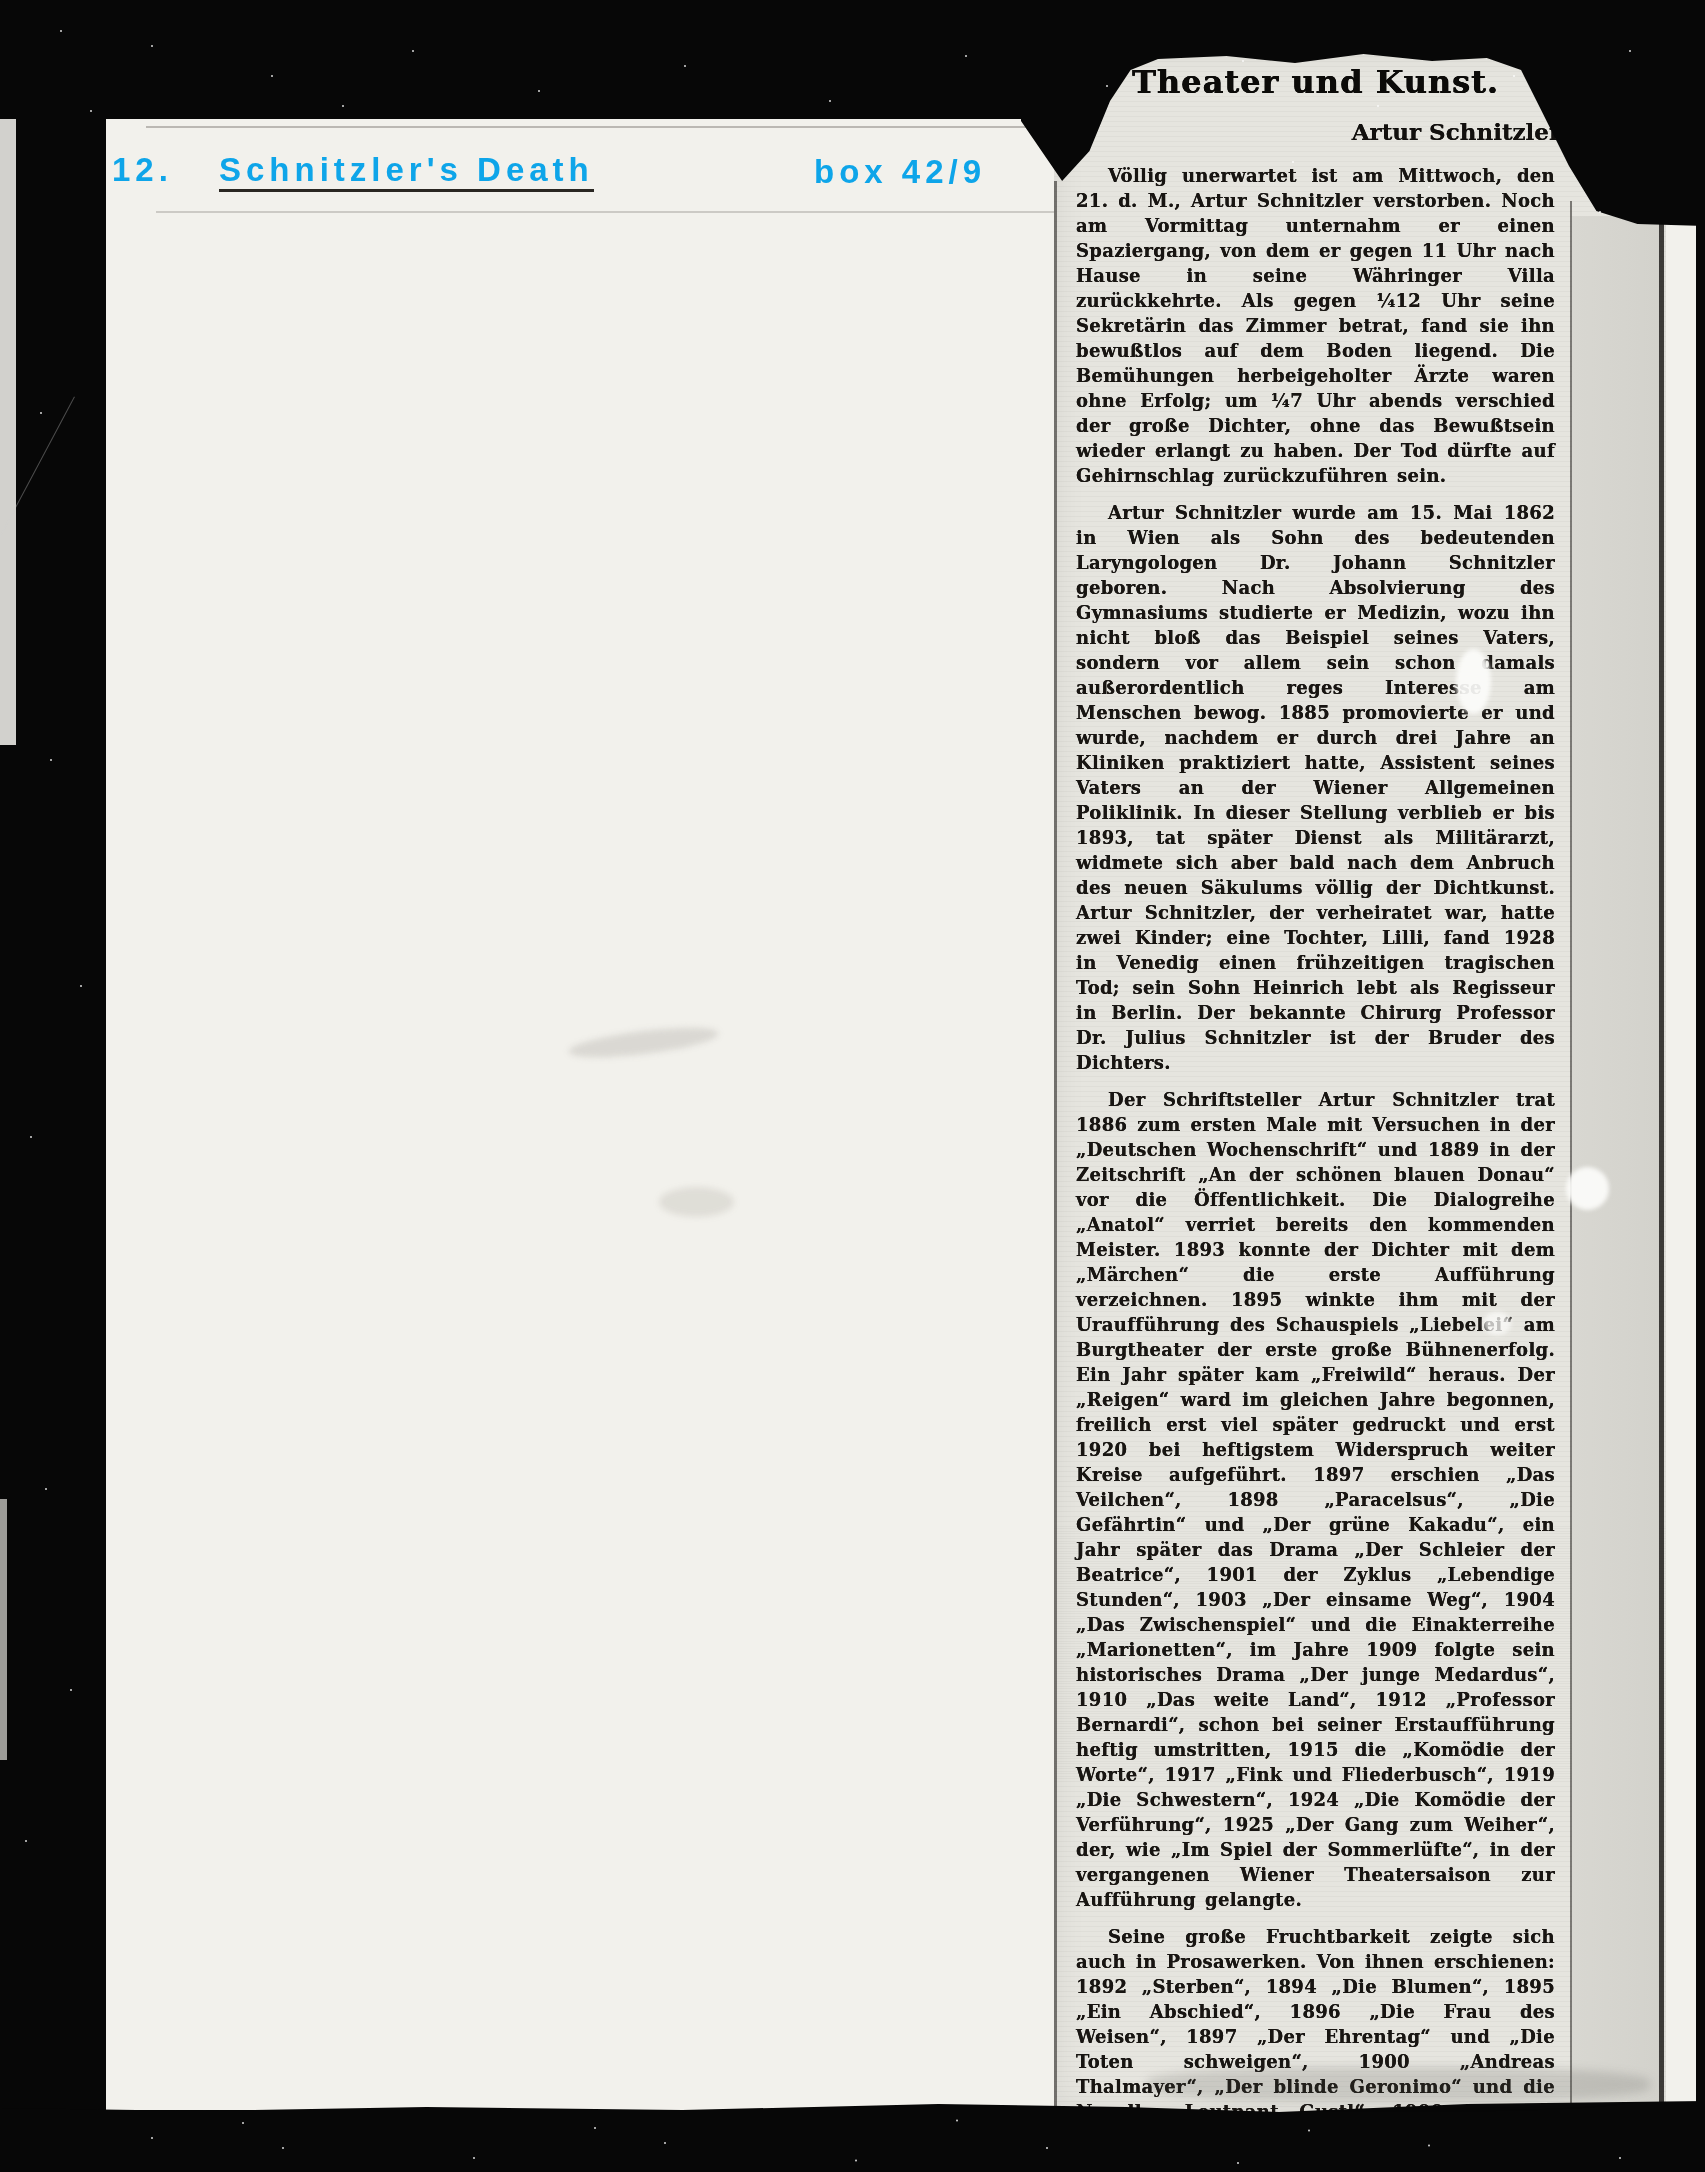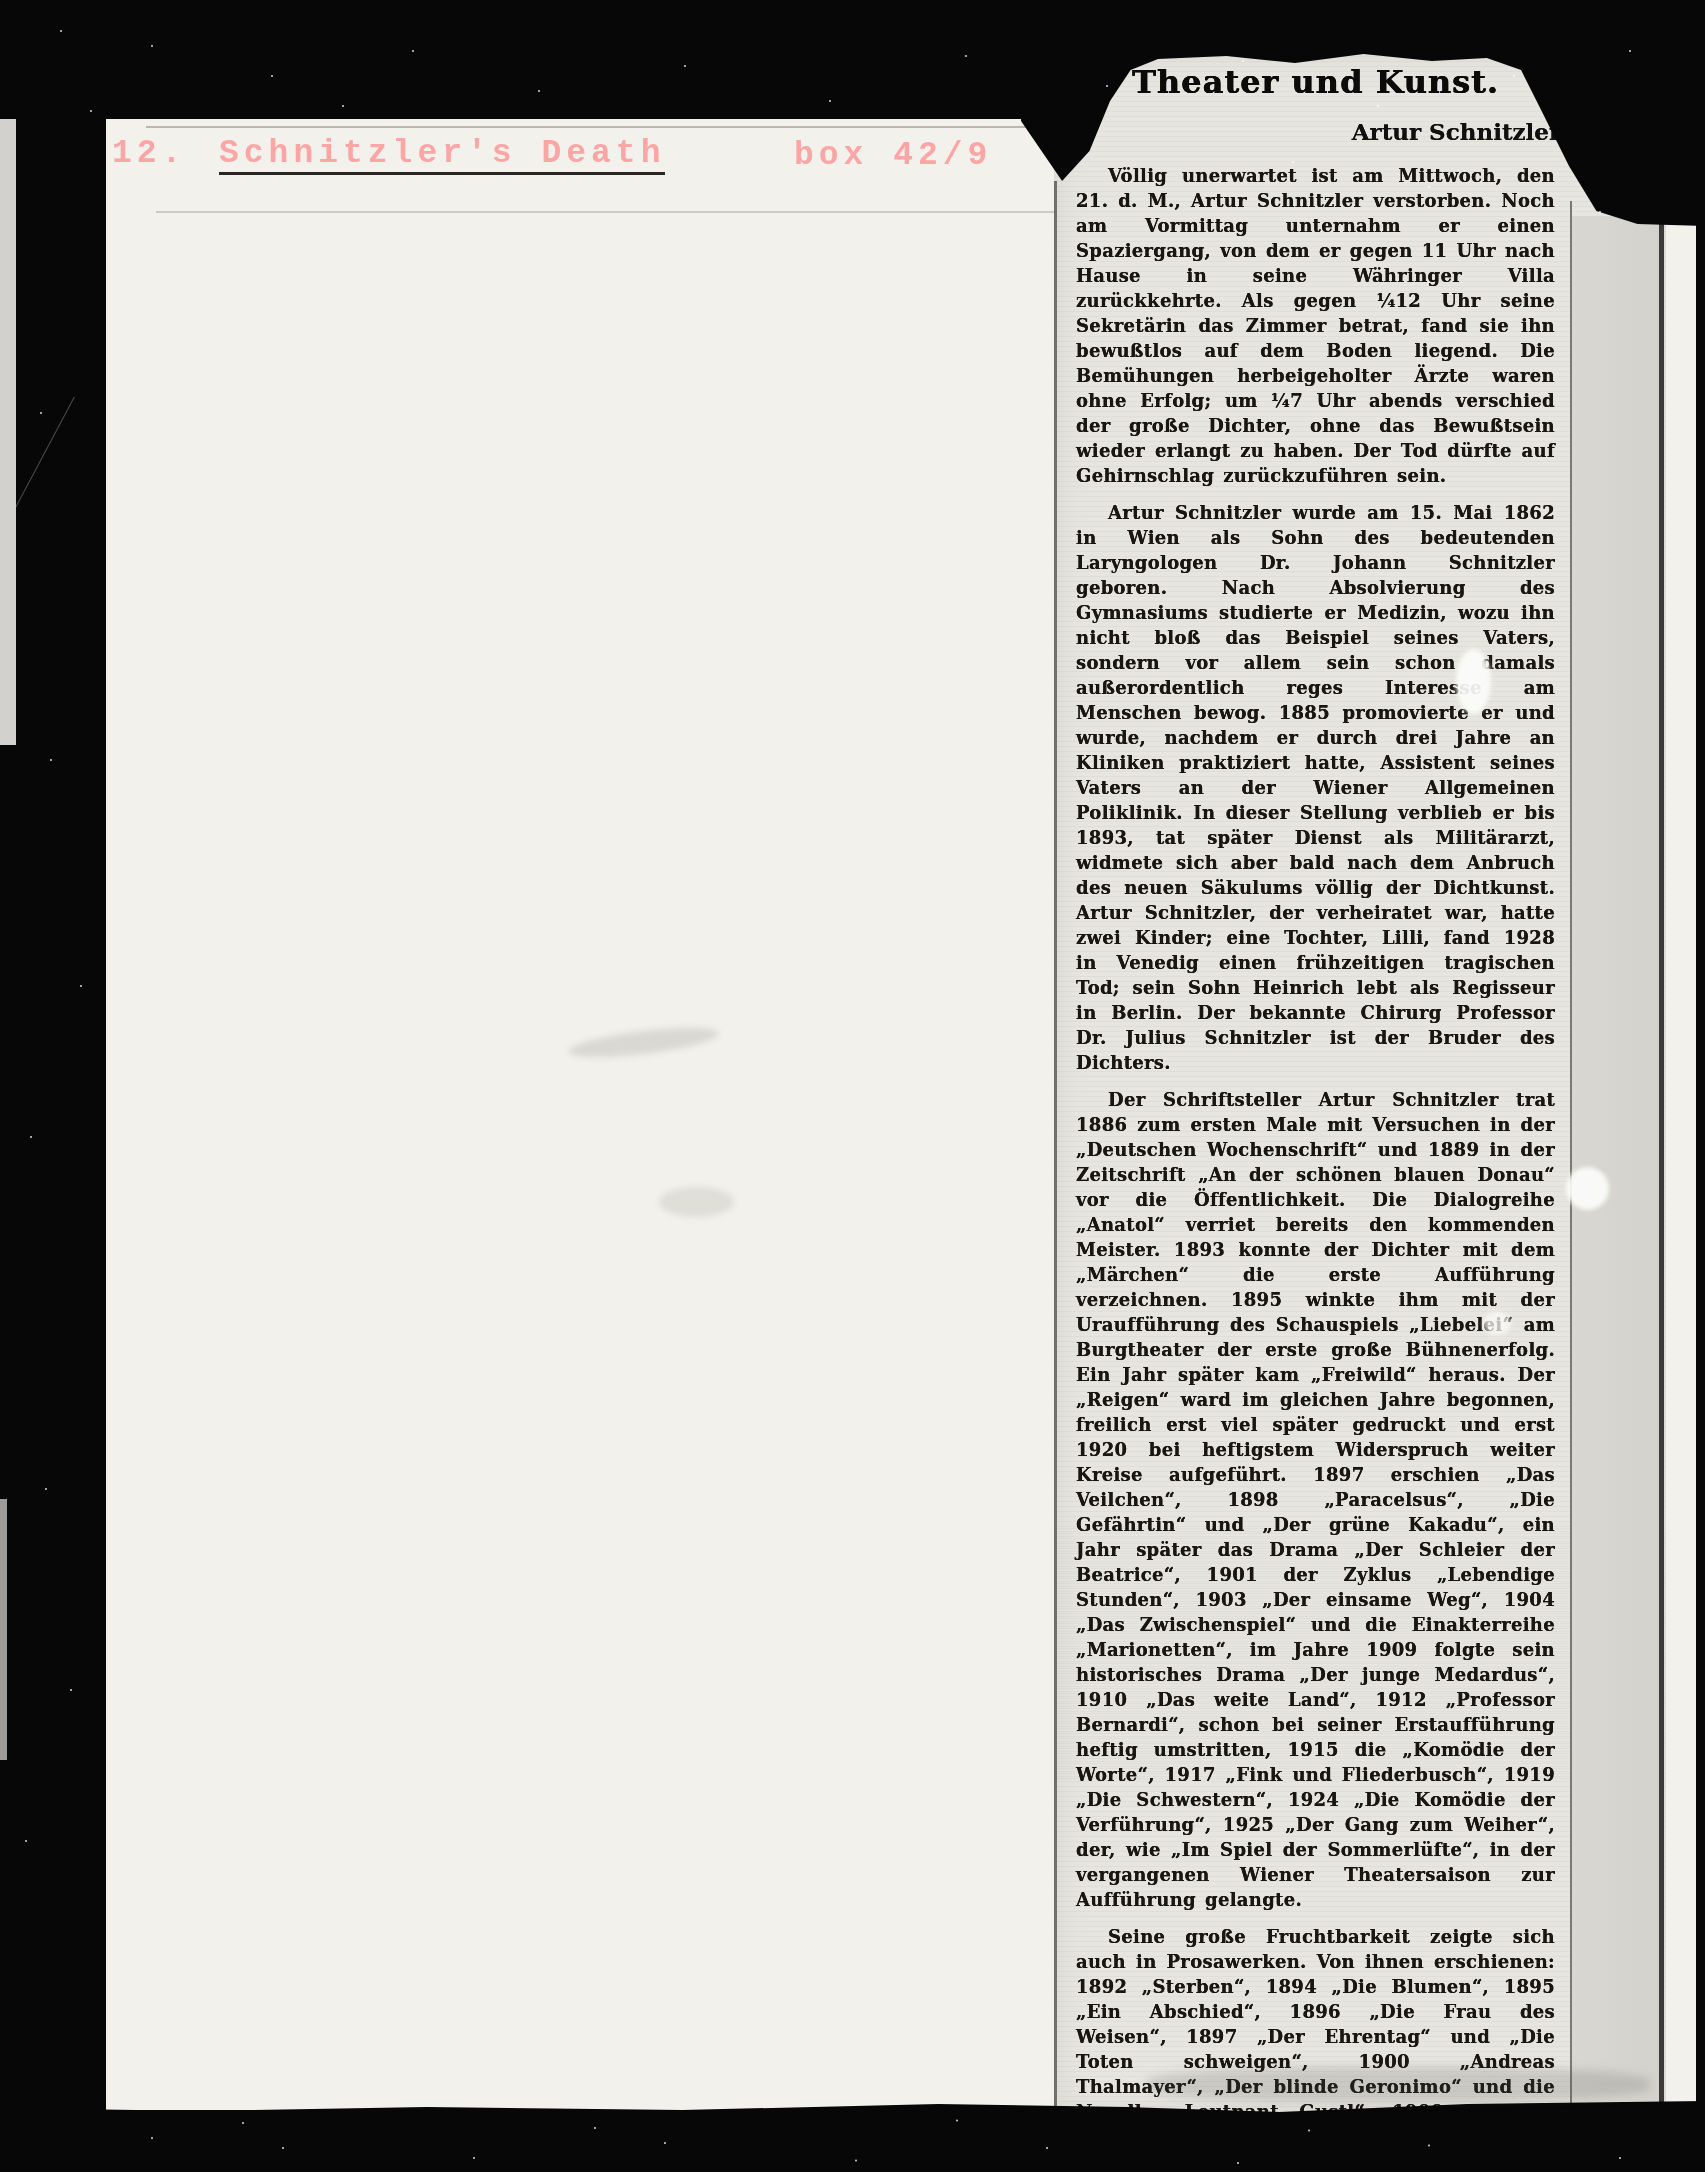--- a/index.html
+++ b/index.html
@@ -20,27 +20,27 @@
     position:absolute;left:0;top:91px;width:16px;height:654px;
     background:#e9e8e3;opacity:.9;
   }
   #left-sliver2{
     position:absolute;left:0;top:1499px;width:7px;height:261px;
     background:#dddcd6;opacity:.7;
   }
   
   .typed{
     position:absolute;
-    font-family:Liberation Mono, monospace;
-    font-weight:bold;color:#fca5a5;
-    font-size:33px;letter-spacing:5px;white-space:nowrap;
+    font-family:Liberation Sans, sans-serif;
+    font-weight:bold;color:#0ea5e9;
+    font-size:33px;letter-spacing:5px;white-space:nowrap;margin-top:16px;
   }
   #typed-index{left:112px;top:135px;}
   #typed-title{left:219px;top:135px;border-bottom:3.5px solid #2a2722;}
-  #typed-box{left:794px;top:137px;}
+  #typed-box{left:814px;top:137px;}
   .platen-line{position:absolute;height:1.5px;background:rgba(70,65,58,.32);}
   #platen-top{left:146px;top:126px;width:1519px;}
   #platen-bottom{left:156px;top:211px;width:1418px;background:rgba(70,65,58,.22);}
   
   #clipping{
     position:absolute;left:1054px;top:50px;width:612px;height:2064px;
     background:#e6e5df;
     background-image:repeating-linear-gradient(0deg, rgba(0,0,0,0.03) 0 0.5px, transparent 0.5px 2.5px);
     box-shadow:inset 0 0 35px rgba(0,0,0,.07);
   }

